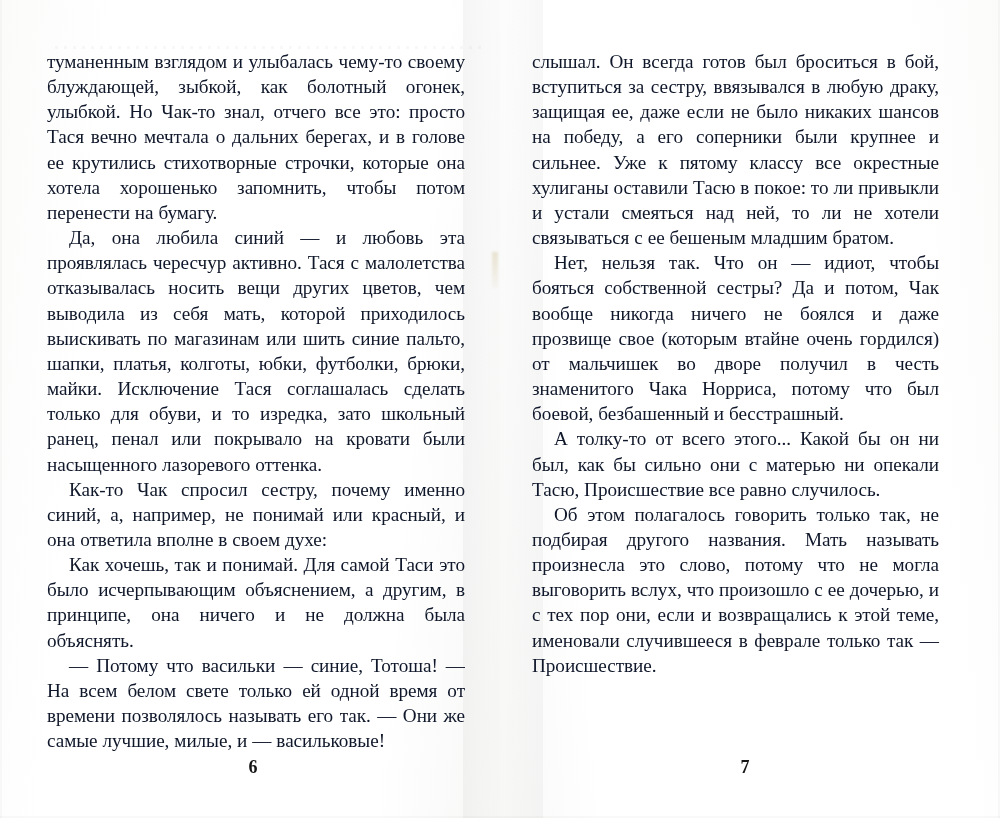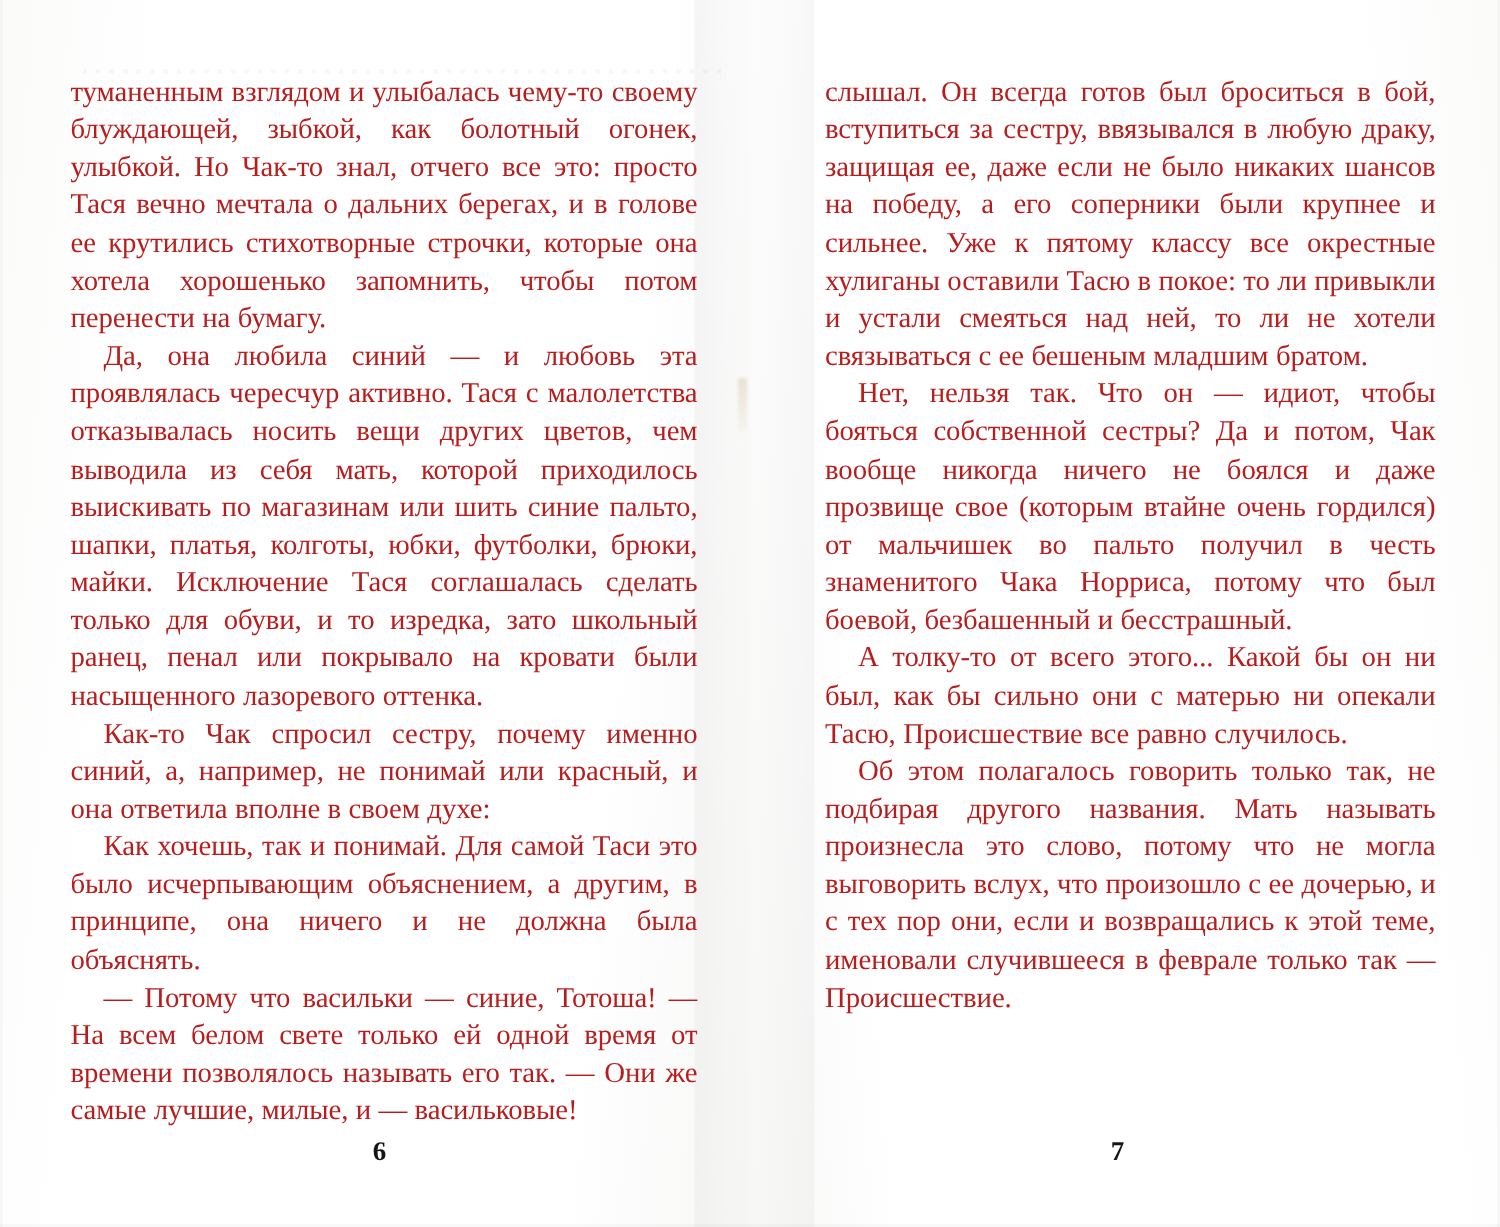--- a/index.html
+++ b/index.html
@@ -81,30 +81,30 @@
   .page-right { left: 500px; width: 500px; }
 
   .text-block {
     position: absolute;
     text-align: justify;
     text-justify: inter-word;
     font-size: 19.2px;
     line-height: 25.15px;
     letter-spacing: -0.05px;
     word-spacing: 0.2px;
-    color: #b91c1c;
+    color: #0f172a;
     -webkit-font-smoothing: antialiased;
   }
   .page-left .text-block {
     left: 47px;
     top: 49px;
     width: 418px;
   }
   .page-right .text-block {
-    left: 50px;   
+    left: 32px;   
     top: 49px;
     width: 407px; 
   }
 
   .para {
     margin: 0;
     text-indent: 22px;
   }
   .para.continued { text-indent: 0; }
 
@@ -151,21 +151,21 @@
         <p class="para">Как-то Чак спросил сестру, почему именно синий, а, например, не понимай или красный, и она ответила вполне в своем духе:</p>
         <p class="para">Как хочешь, так и понимай. Для самой Таси это было исчерпывающим объяснением, а другим, в принципе, она ничего и не должна была объяснять.</p>
         <p class="para">— Потому что васильки — синие, Тотоша! — На всем белом свете только ей одной время от времени позволялось называть его так. — Они же самые лучшие, милые, и — васильковые!</p>
       </div>
     <div class="folio">6</div>
   </div>
 
   <div class="page page-right">
     <div class="text-block" id="right-col">
         <p class="para continued">слышал. Он всегда готов был броситься в бой, вступиться за сестру, ввязывался в любую драку, защищая ее, даже если не было никаких шансов на победу, а его соперники были крупнее и сильнее. Уже к пятому классу все окрестные хулиганы оставили Тасю в покое: то ли привыкли и устали смеяться над ней, то ли не хотели связываться с ее бешеным младшим братом.</p>
-        <p class="para">Нет, нельзя так. Что он — идиот, чтобы бояться собственной сестры? Да и потом, Чак вообще никогда ничего не боялся и даже прозвище свое (которым втайне очень гордился) от мальчишек во пальто получил в честь знаменитого Чака Норриса, потому что был боевой, безбашенный и бесстрашный.</p>
+        <p class="para">Нет, нельзя так. Что он — идиот, чтобы бояться собственной сестры? Да и потом, Чак вообще никогда ничего не боялся и даже прозвище свое (которым втайне очень гордился) от мальчишек во дворе получил в честь знаменитого Чака Норриса, потому что был боевой, безбашенный и бесстрашный.</p>
         <p class="para">А толку-то от всего этого... Какой бы он ни был, как бы сильно они с матерью ни опекали Тасю, Происшествие все равно случилось.</p>
         <p class="para">Об этом полагалось говорить только так, не подбирая другого названия. Мать называть произнесла это слово, потому что не могла выговорить вслух, что произошло с ее дочерью, и с тех пор они, если и возвращались к этой теме, именовали случившееся в феврале только так — Происшествие.</p>
       </div>
     <div class="folio">7</div>
   </div>
 
   <div class="edge-artifact edge-a1"></div>
   <div class="edge-artifact edge-a2"></div>
   <div class="edge-artifact edge-a3"></div>
 

